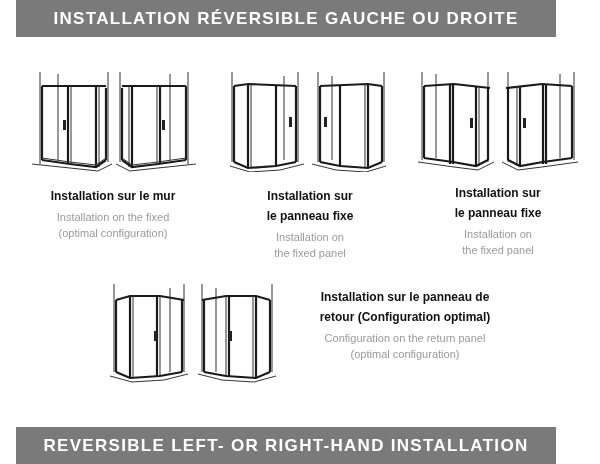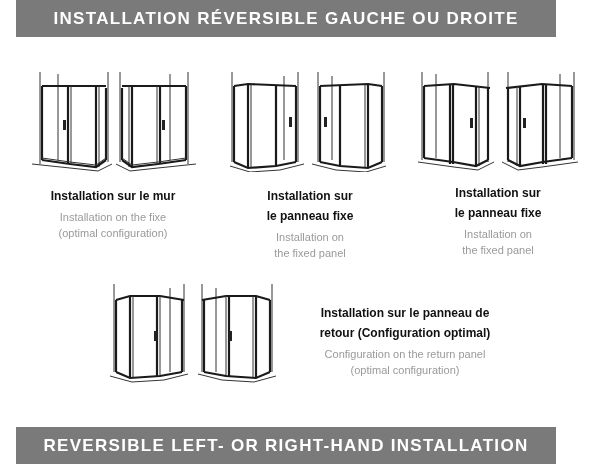--- a/index.html
+++ b/index.html
@@ -61,21 +61,21 @@
       <line class="fr-thick" x1="76" y1="16" x2="76" y2="88"></line>
       <rect x="33" y="48" width="3" height="10" fill="#222"></rect>
       <polyline class="fr-thick" points="12,88 40,92 66,95 76,88"></polyline>
       <polyline class="fr-thin" points="2,92 40,96 68,99 82,92"></polyline>
       <polyline class="fr-thin" points="12,86 40,90 66,93 76,86"></polyline>
     </g>
   </svg>
 </div>
 <div class="caption" style="left:15px; top:186px; width:196px;">
   <div class="fr"><span>Installation sur le mur</span><br></div>
-  <div class="en"><span>Installation on the fixe</span><br><span>(optimal configuration)</span></div>
+  <div class="en"><span>Installation on the fixed</span><br><span>(optimal configuration)</span></div>
 </div>
 
 <div class="illus" style="left:228px; top:72px;">
   <svg width="160" height="100" viewBox="0 0 160 100">
     <g>
       <line class="fr-thin" x1="4" y1="0" x2="4" y2="90"></line>
       <line class="fr-thin" x1="56" y1="4" x2="56" y2="88"></line>
       <line class="fr-thin" x1="70" y1="0" x2="70" y2="90"></line>
       <polyline class="fr-thick" points="6,14 20,12 68,14"></polyline>
       <line class="fr-thick" x1="6" y1="14" x2="6" y2="90"></line>
@@ -174,20 +174,20 @@
       <line class="fr-thin" x1="25" y1="12" x2="25" y2="94"></line>
       <line class="fr-thick" x1="49" y1="12" x2="49" y2="92"></line>
       <line class="fr-thin" x1="52" y1="12" x2="52" y2="92"></line>
       <line class="fr-thick" x1="74" y1="16" x2="74" y2="88"></line>
       <rect x="46" y="47" width="3" height="10" fill="#222"></rect>
       <polyline class="fr-thick" points="8,88 22,94 52,92 74,88"></polyline>
       <polyline class="fr-thin" points="2,92 24,98 56,96 80,90"></polyline>
     </g>
   </svg>
 </div>
-<div class="caption" style="left:285px; top:303px; width:240px;">
+<div class="caption" style="left:285px; top:287px; width:240px;">
   <div class="fr"><span>Installation sur le panneau de</span><br><span>retour (Configuration optimal)</span></div>
   <div class="en"><span>Configuration on the return panel</span><br><span>(optimal configuration)</span></div>
 </div>
 
 <div class="banner bottom">
   <span>REVERSIBLE LEFT- OR RIGHT-HAND INSTALLATION</span>
 </div>
 
 </body></html>

